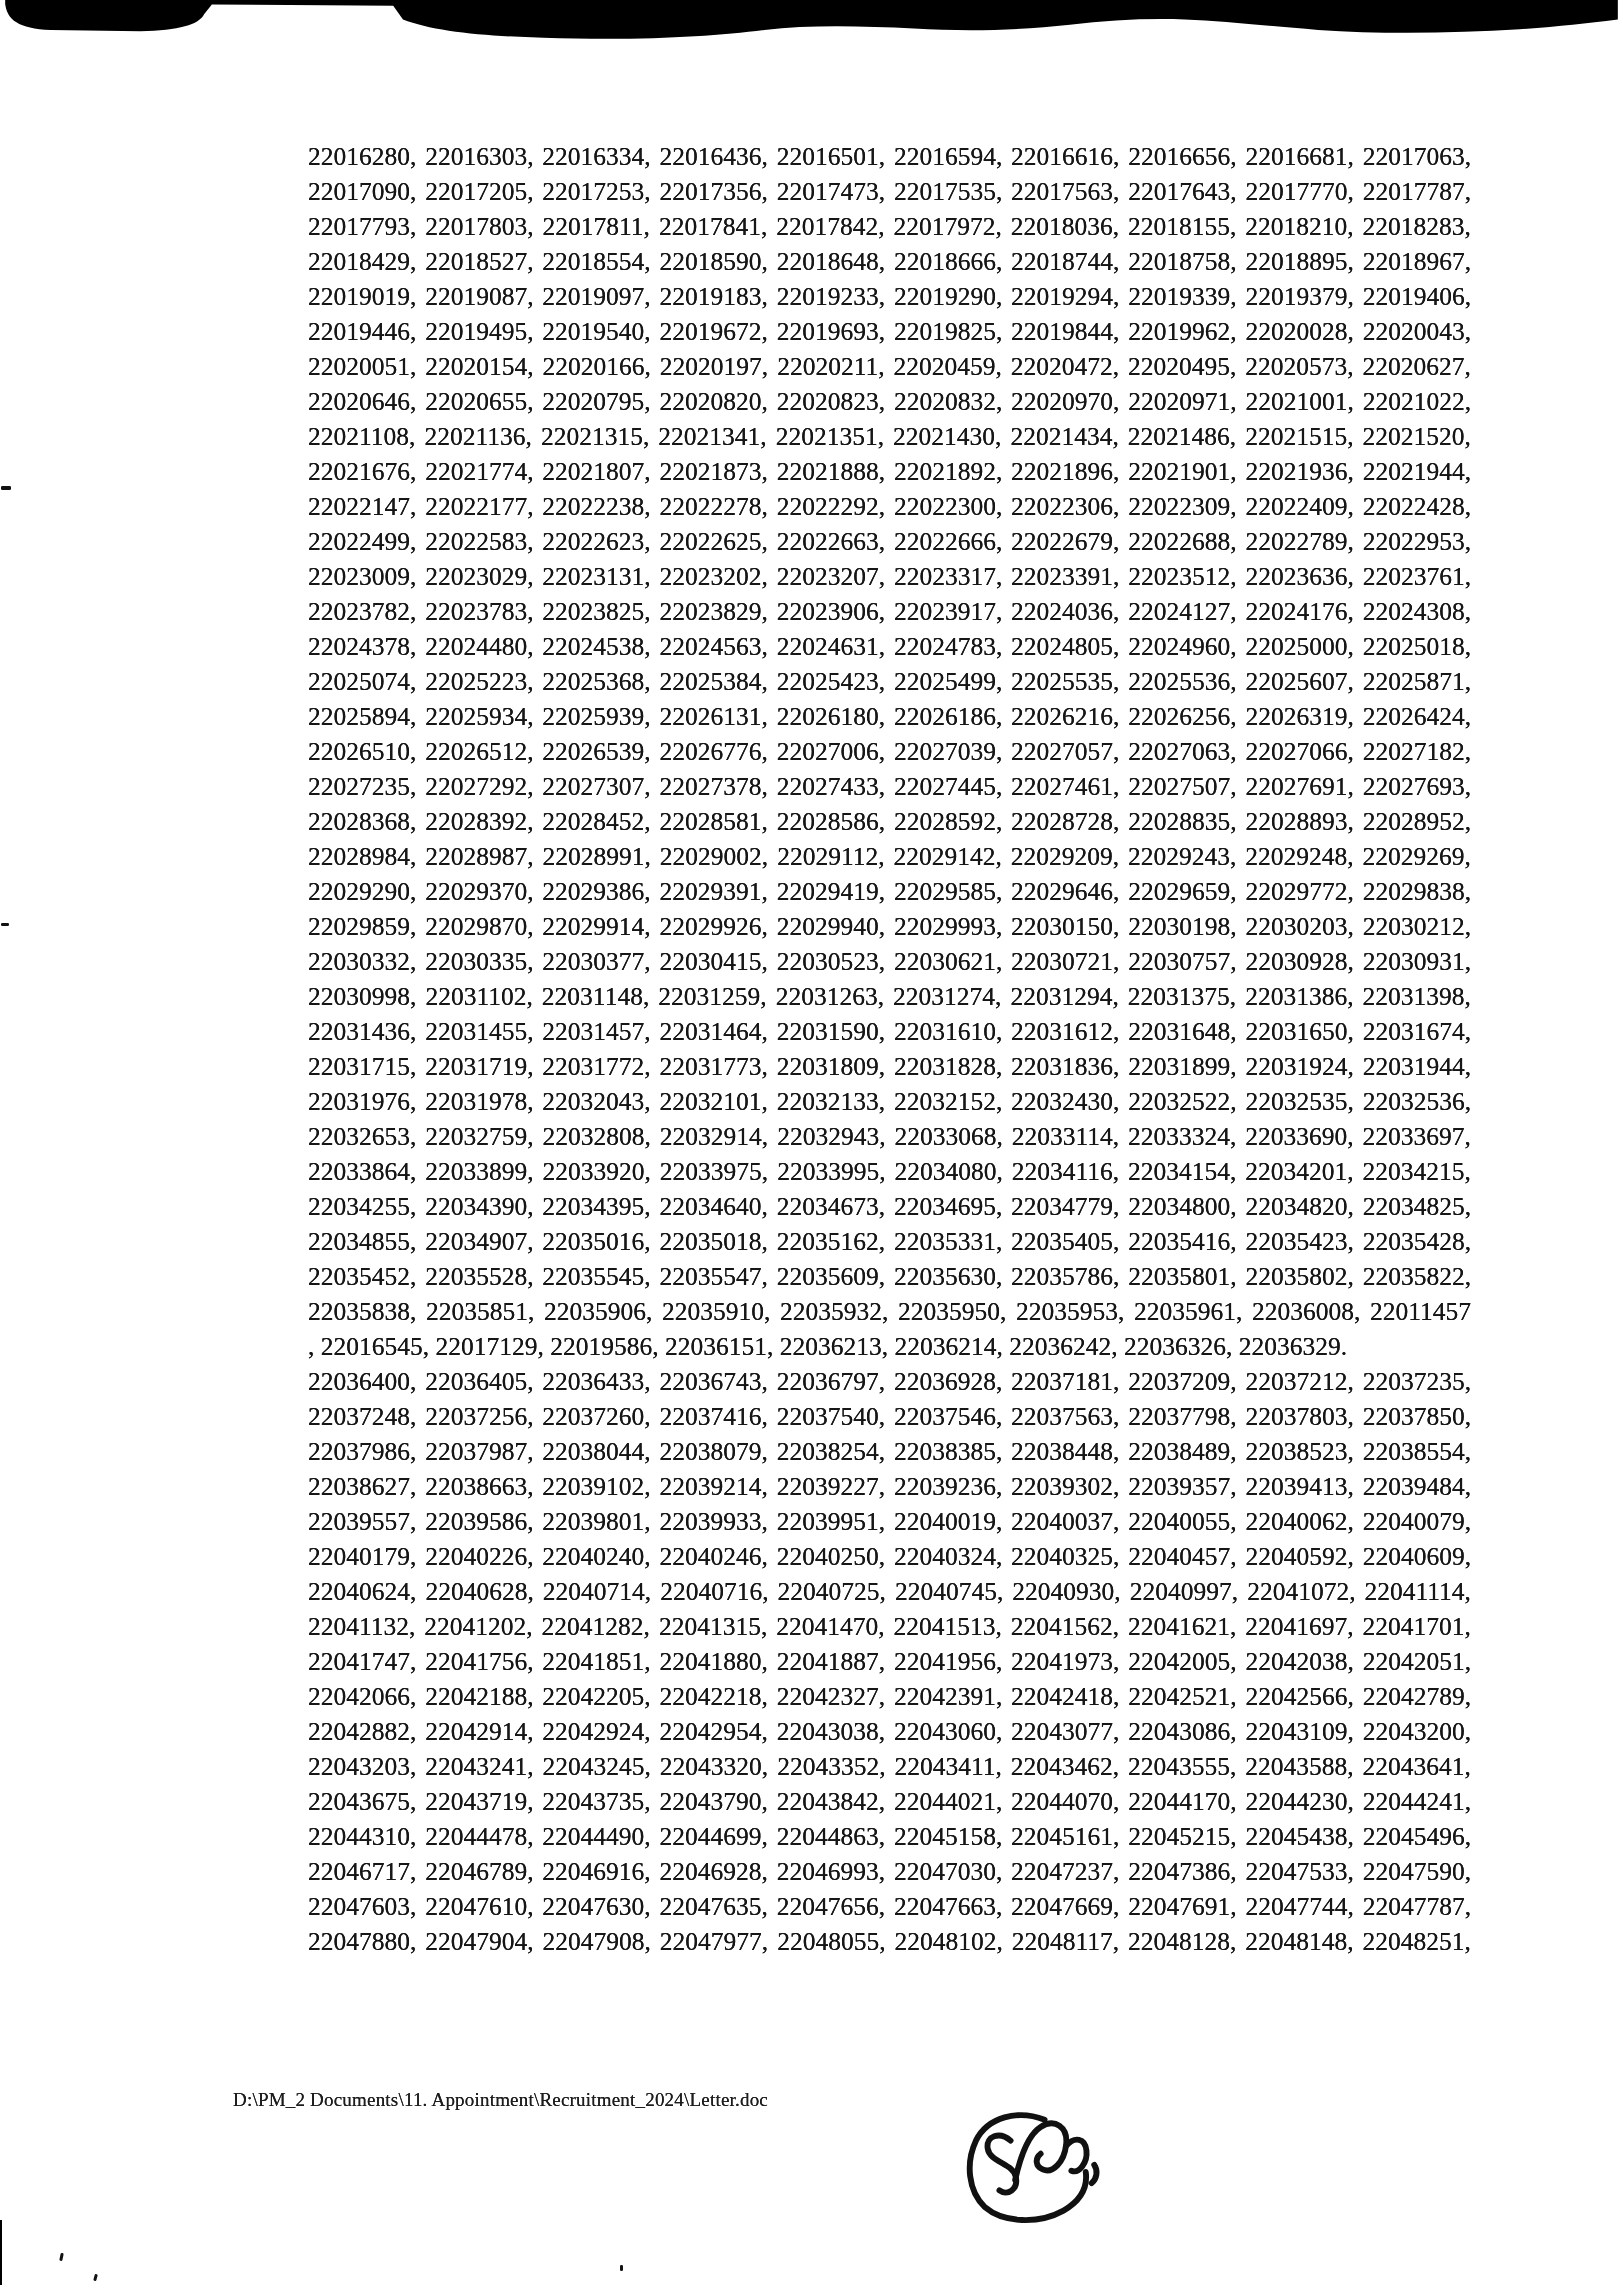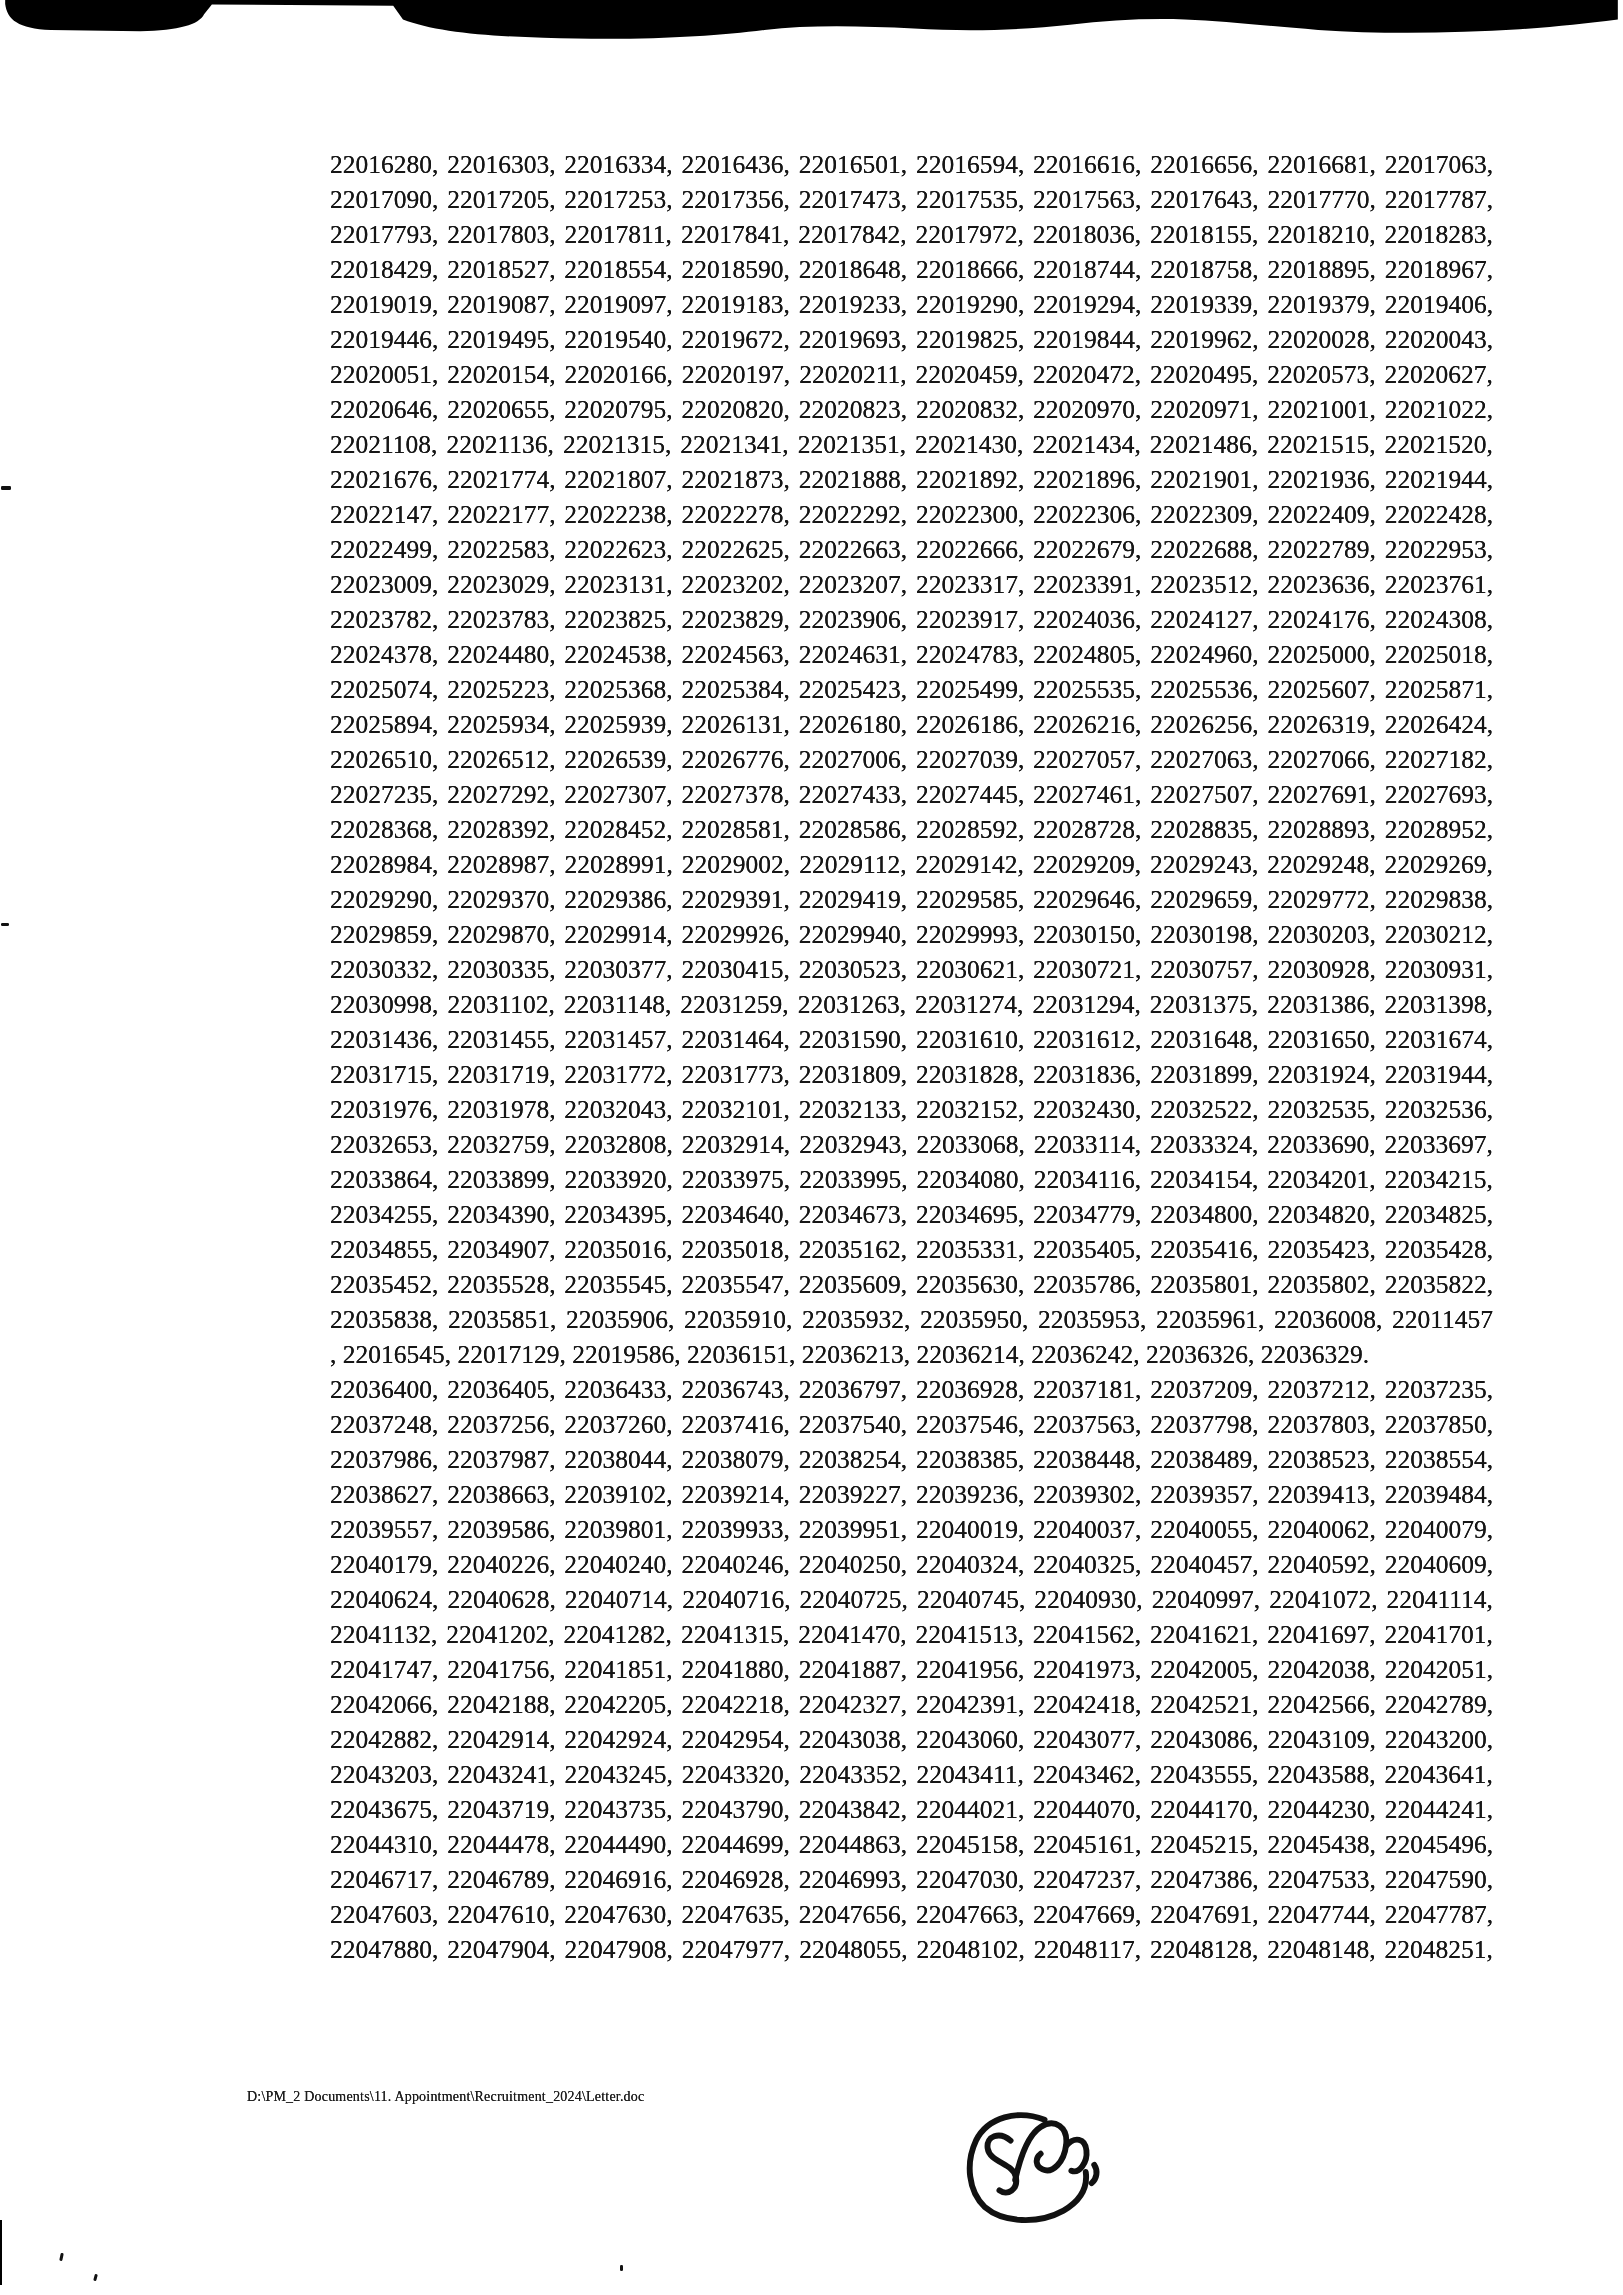--- a/index.html
+++ b/index.html
@@ -16,45 +16,44 @@
     font-family: "Liberation Serif", serif;
   }
   #scan-band-top {
     position: absolute;
     left: 0; top: 0;
     width: 1623px; height: 52px;
     pointer-events: none;
   }
   #id-list {
     position: absolute;
-    left: 330px;
+    left: 308px;
     top: 139px;
     width: 1163px;
     font-size: 25.5px;
     line-height: 35px;
     color: #161616;
     text-shadow: 0 0 0.4px #161616;
     white-space: normal;
-    margin-top: 8px;
   }
   #id-list .line {
     text-align: justify;
     text-align-last: justify;
     height: 35px;
     overflow: visible;
   }
   #id-list .line.short {
     text-align: right;
     text-align-last: left;
   }
   #footer-path {
     position: absolute;
-    left: 247px;
+    left: 233px;
     top: 2089px;
-    font-size: 14px;
+    font-size: 19px;
     color: #1d1d1d;
     text-shadow: 0 0 0.3px #1d1d1d;
     letter-spacing: 0.2px;
   }
   #signature-svg {
     position: absolute;
     left: 955px;
     top: 2100px;
     pointer-events: none;
   }

